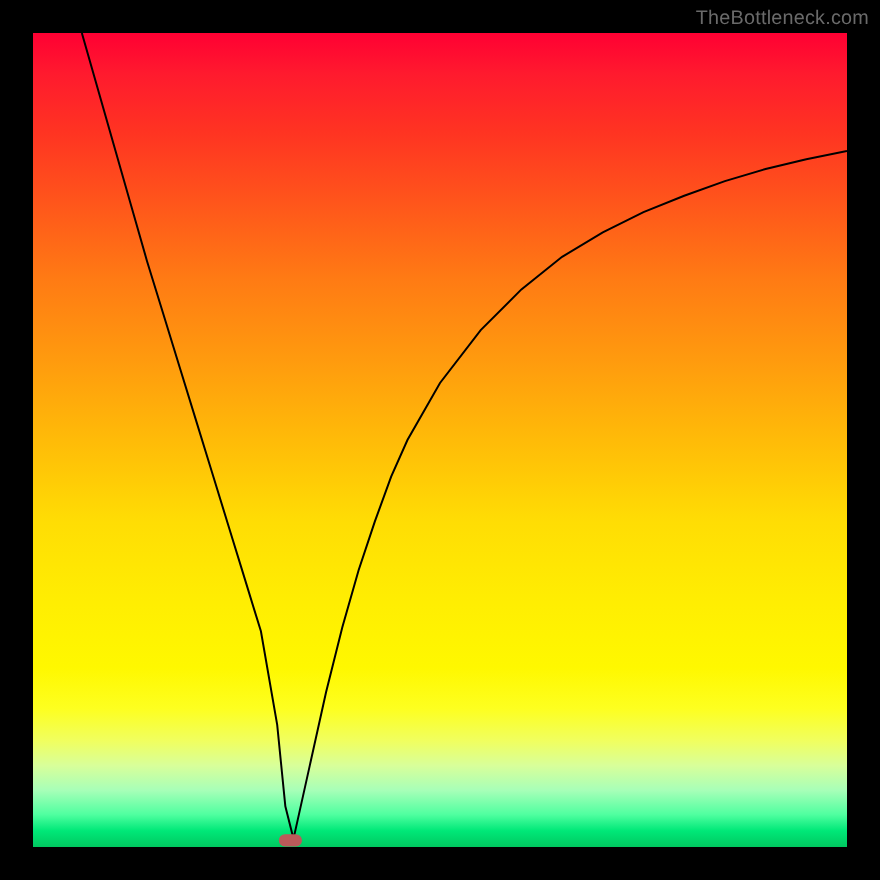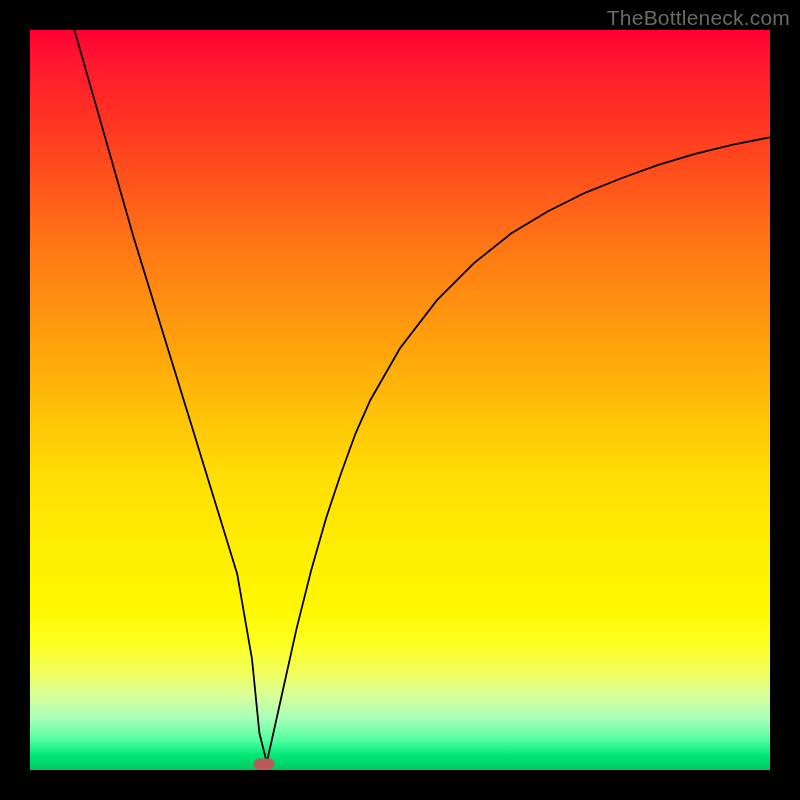--- a/index.html
+++ b/index.html
@@ -55,21 +55,21 @@
   }
   .marker {
     fill: #bb5a5a;
     stroke: #bb5a5a;
   }
   .watermark {
     position: absolute;
     top: 6px;
     right: 10px;
     color: #6a6a6a;
-    font-size: 21px;
+    font-size: 18px;
     font-weight: 500;
     letter-spacing: 0.2px;
   }
 </style>
 </head>
 <body>
 
 <div class="plot-area">
   <div class="gradient-bg"></div>
   <svg class="curve-svg" viewBox="0 0 740 740" preserveAspectRatio="none">

